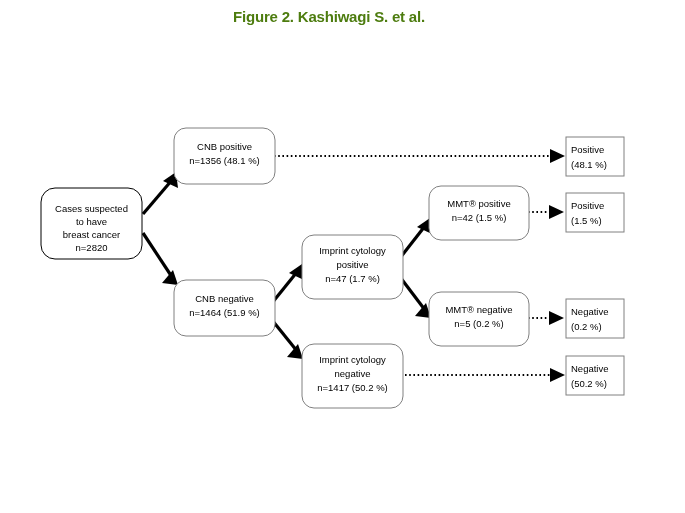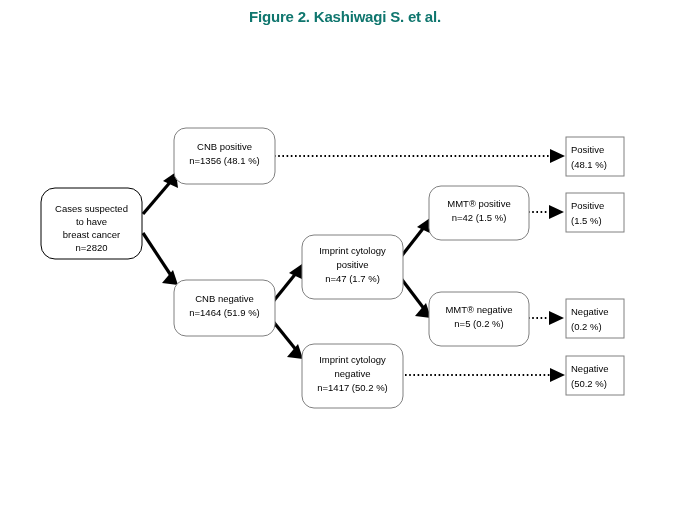--- a/index.html
+++ b/index.html
@@ -11,27 +11,27 @@
     width: 685px;
     height: 513px;
     position: relative;
     overflow: hidden;
     font-family: "Liberation Sans", sans-serif;
     color: #000000;
   }
   #figure-title {
     position: absolute;
     top: 8px;
-    left: 16px;
+    left: 0;
     width: 658px;
     text-align: center;
     font-size: 15px;
     font-weight: bold;
     letter-spacing: -0.2px;
-    color: #0f766e;
+    color: #4d7c0f;
   }
   #flowchart-canvas {
     position: absolute;
     top: 0;
     left: 0;
   }
   .node-label {
     font-family: "Liberation Sans", sans-serif;
     font-size: 9.5px;
     fill: #000000;

